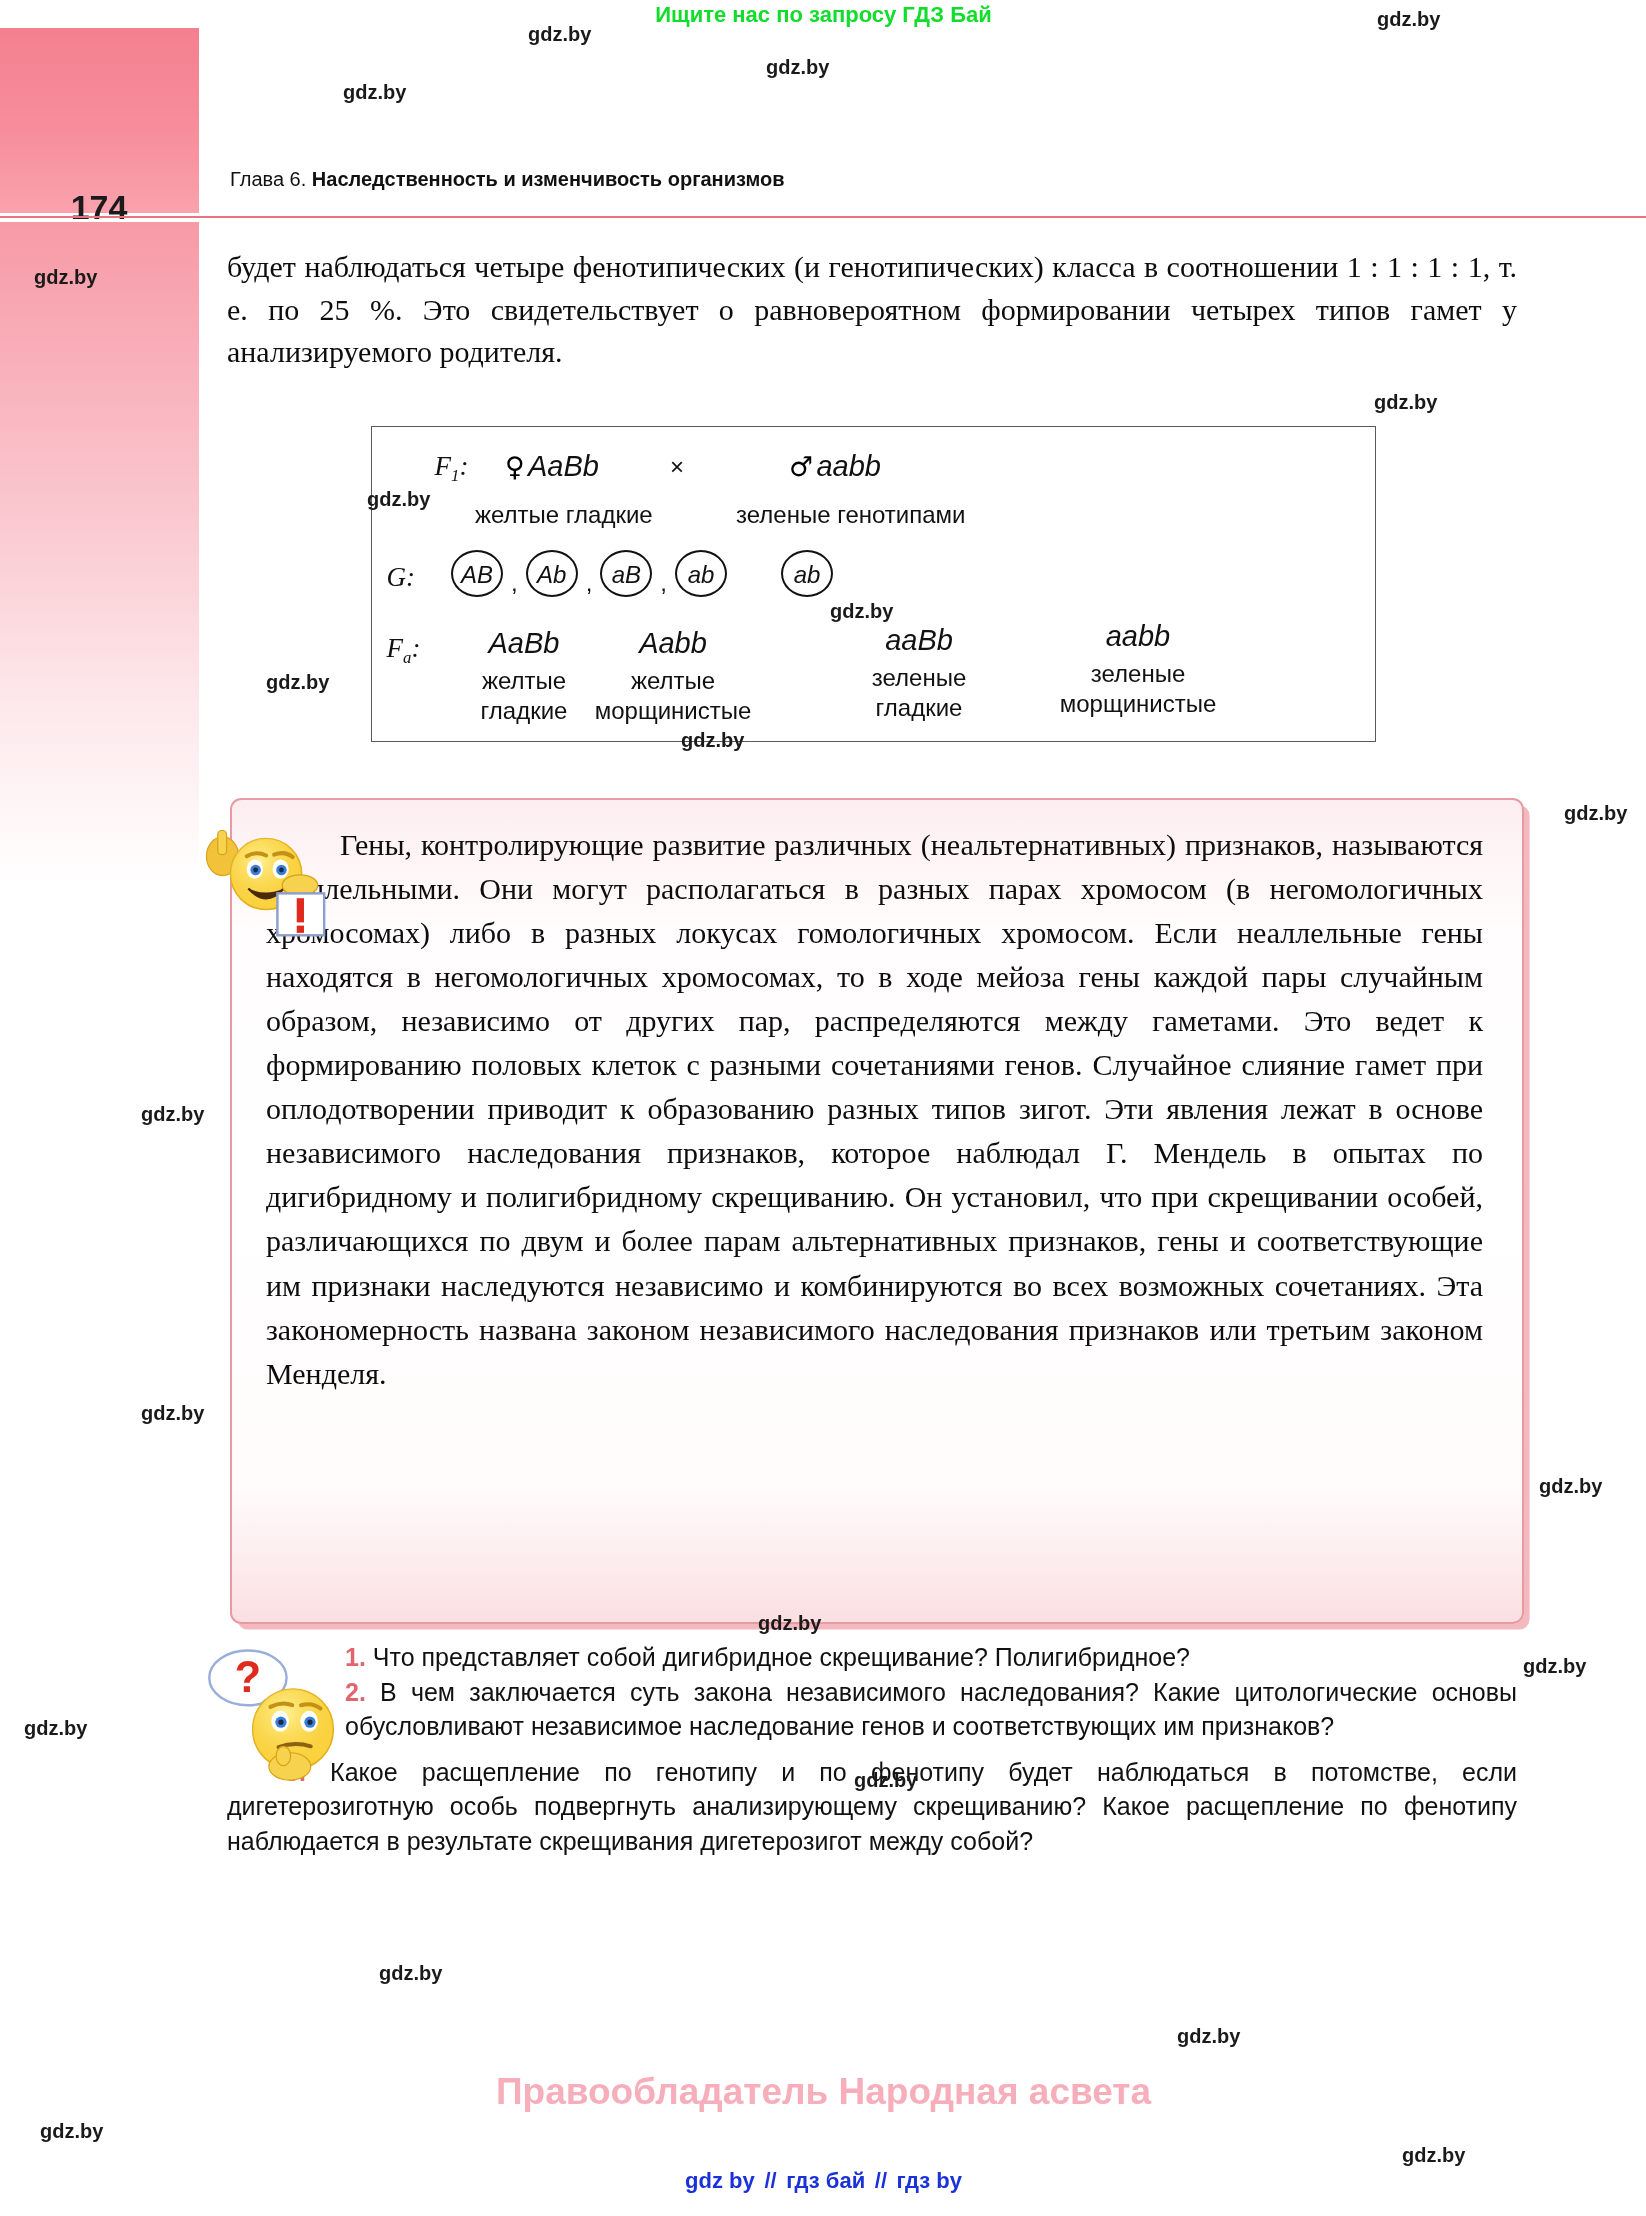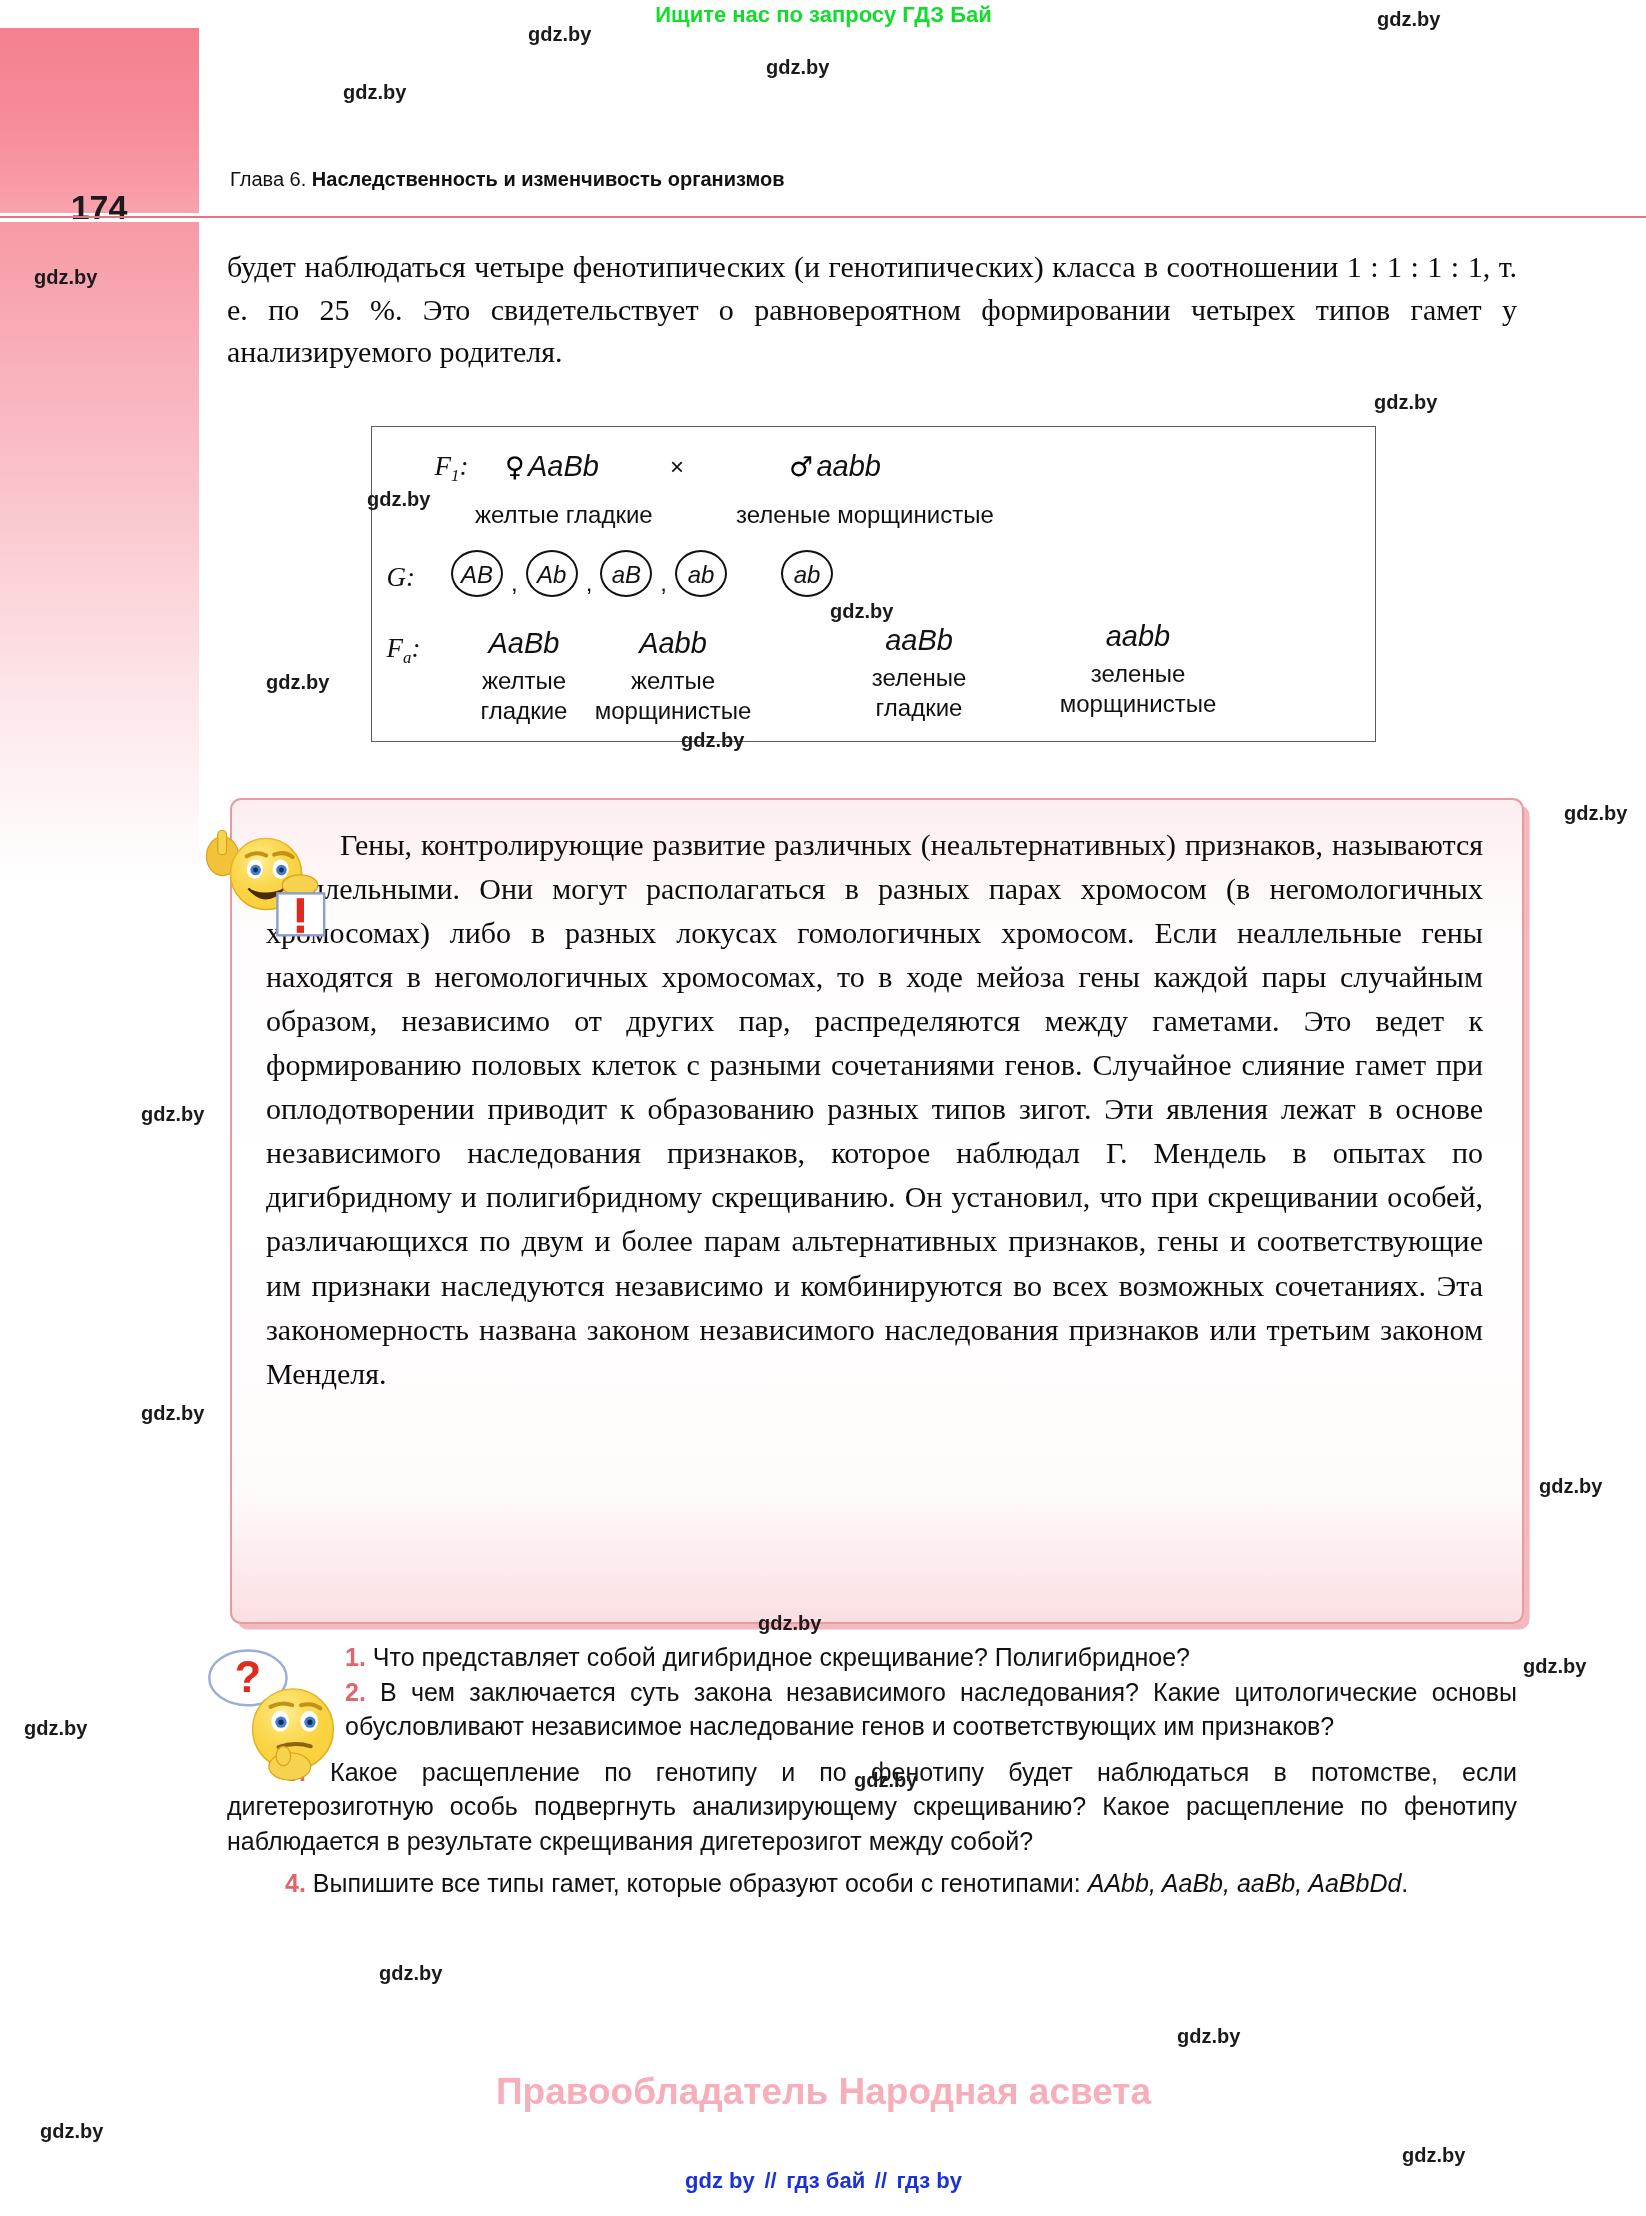--- a/index.html
+++ b/index.html
@@ -269,21 +269,21 @@
   </div>
   <div class="row" style="left:417px;top:22.6px;">
     <span class="sex">♂</span>
     <span class="gen">aabb</span>
   </div>
 
   <div class="row" style="left:103px;top:74px;">
     <span class="plain">желтые гладкие</span>
   </div>
   <div class="row" style="left:364px;top:74px;">
-    <span class="plain">зеленые морщинистые</span>
+    <span class="plain">зеленые генотипами</span>
   </div>
 
   <div class="row" style="left:14.5px;top:135px;">
     <span class="lbl">G:</span>
   </div>
   <div class="row" style="left:79px;top:123px;">
     <span class="gamete">AB</span><span class="comma">,</span><span class="gamete">Ab</span><span class="comma">,</span><span class="gamete">aB</span><span class="comma">,</span><span class="gamete">ab</span>
   </div>
   <div class="row" style="left:409px;top:123px;">
     <span class="gamete">ab</span>
@@ -363,24 +363,20 @@
     <span class="qnum">1.</span>
     <span>Что представляет собой дигибридное скрещивание? Полигибридное?</span>
   </p>
   <p class="q-indented">
     <span class="qnum">2.</span>
     <span>В чем заключается суть закона независимого наследования? Какие цитологические основы обусловливают независимое наследование генов и соответствующих им признаков?</span>
   </p>
   <p class="q-full" style="margin-top:11.3px;">
     <span class="qnum">3.</span>
     <span>Какое расщепление по генотипу и по фенотипу будет наблюдаться в потомстве, если дигетерозиготную особь подвергнуть анализирующему скрещиванию? Какое расщепление по фенотипу наблюдается в результате скрещивания дигетерозигот между собой?</span>
-  </p>
-  <p class="q-full" style="margin-top:8px;">
-    <span class="qnum">4.</span>
-    <span>Выпишите все типы гамет, которые образуют особи с генотипами: </span><span class="ital">AAbb, AaBb, aaBb, AaBbDd</span><span>.</span>
   </p>
 </div>
 
 <div class="thinker">
   <svg width="137" height="145" viewBox="0 0 170 180">
 
     <ellipse cx="52" cy="42" rx="48" ry="34" fill="#ffffff" stroke="#9aaed8" stroke-width="3"></ellipse>
     <ellipse cx="84" cy="78" rx="15" ry="11" fill="#ffffff" stroke="#9aaed8" stroke-width="3"></ellipse>
     <text x="52" y="60" font-family="'Liberation Sans',sans-serif" font-size="54" font-weight="700" fill="#e02a1e" text-anchor="middle">?</text>
 

